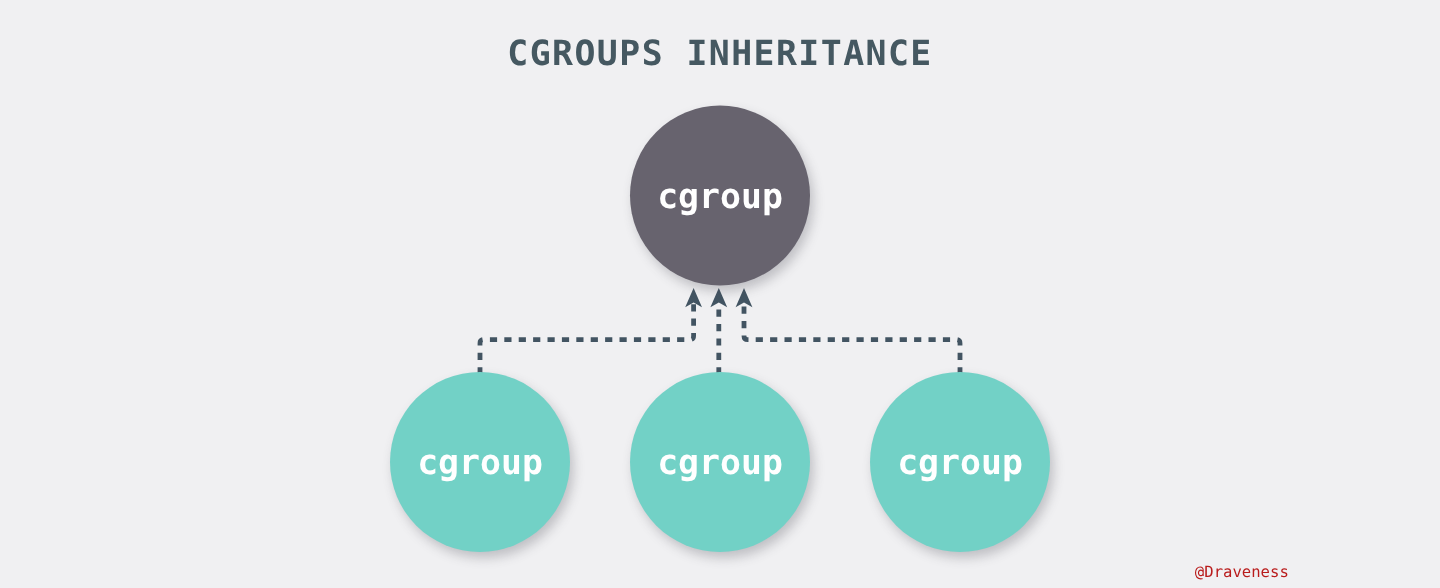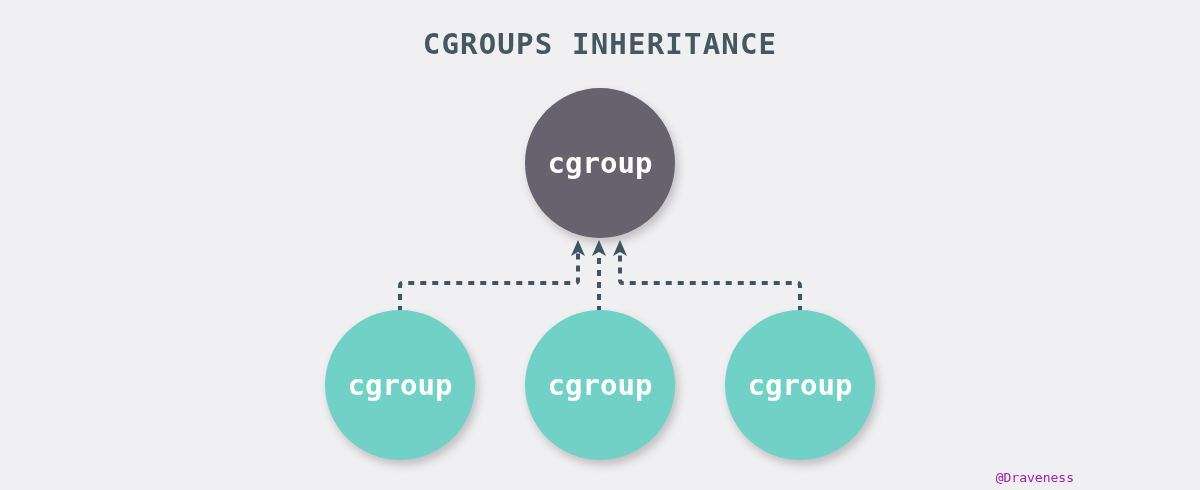--- a/index.html
+++ b/index.html
@@ -70,21 +70,21 @@
     white-space: pre;
     user-select: none;
     font-weight: bold;
   }
   .watermark {
     position: absolute;
     right: 8px;
     bottom: 5px;
     font-family: "DejaVu Sans Mono", "Liberation Mono", monospace;
     font-size: 13px;
-    color: #a21caf;
+    color: #b91c1c;
     white-space: pre;
   }
 </style>
 </head>
 <body>
 
 <div id="stage">
 
   <div class="diagram-title">CGROUPS INHERITANCE</div>
 

